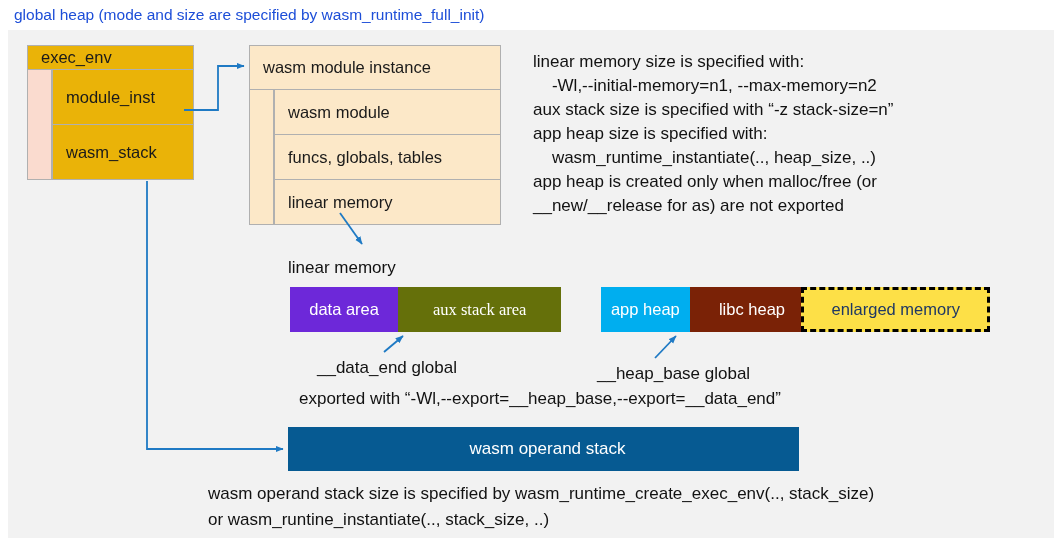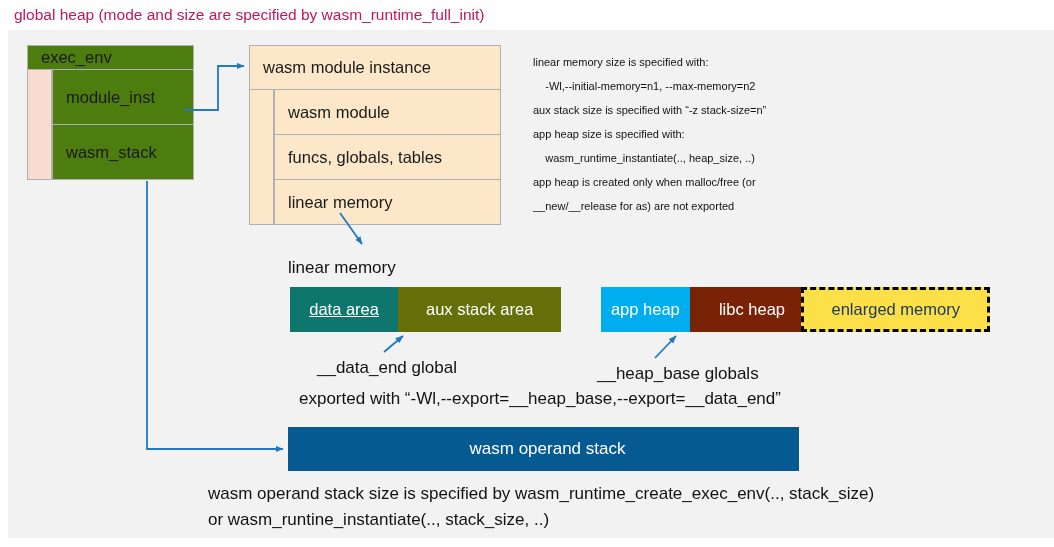--- a/index.html
+++ b/index.html
@@ -6,35 +6,35 @@
   body{
     width:1054px;height:547px;position:relative;overflow:hidden;
     font-family:"Liberation Sans",sans-serif;
     color:#1a1a1a;
   }
   .canvas{position:absolute;inset:0;}
 
   
   #diagram-title{
     position:absolute;left:14px;top:5px;
-    font-size:15.5px;line-height:20px;color:#be185d;
+    font-size:15.5px;line-height:20px;color:#1d4ed8;
     white-space:nowrap;
   }
 
   
   #global-heap-panel{
     position:absolute;left:8px;top:30px;width:1046px;height:508px;
     background:#f2f2f2;
   }
 
   
   .box{position:absolute;box-sizing:border-box;}
   .struct{
     border:1px solid #b0b0b0;
-    background:#4d7c0f;
+    background:#eab308;
     font-size:16.5px;
     display:flex;align-items:center;
   }
   .struct.cream{background:#fce8c8;}
   .struct .lbl{padding-left:13px;white-space:nowrap;}
 
   
   #exec-env-box{left:27px;top:45px;width:167px;height:25px;}
   #exec-env-left-rail{left:27px;top:70px;width:25px;height:110px;
      border:1px solid #b0b0b0;border-top:none;background:#fadbcf;}
@@ -45,21 +45,21 @@
   #wasm-module-instance-box{left:249px;top:45px;width:252px;height:45px;}
   #instance-left-rail{left:249px;top:90px;width:25px;height:135px;
      border:1px solid #b0b0b0;border-top:none;background:#fce8c8;}
   #wasm-module-box{left:274px;top:90px;width:227px;height:45px;border-top:none;}
   #funcs-globals-tables-box{left:274px;top:135px;width:227px;height:45px;border-top:none;}
   #linear-memory-row-box{left:274px;top:180px;width:227px;height:45px;border-top:none;}
 
   
   #memory-notes{
     position:absolute;left:533px;top:50px;width:510px;
-    font-size:11px;line-height:24px;color:#121212;
+    font-size:17px;line-height:24px;color:#121212;
     white-space:pre;
   }
 
   
   #linear-memory-caption{
     position:absolute;left:288px;top:258px;
     font-size:17px;color:#121212;white-space:nowrap;
   }
   #linear-memory-bar{
     position:absolute;left:290px;top:287px;height:45px;width:700px;
@@ -141,39 +141,39 @@
   <div id="memory-notes">linear memory size is specified with:
     -Wl,--initial-memory=n1, --max-memory=n2
 aux stack size is specified with “-z stack-size=n”
 app heap size is specified with:
     wasm_runtime_instantiate(.., heap_size, ..)
 app heap is created only when malloc/free (or
 __new/__release for as) are not exported</div>
 
   <div id="linear-memory-caption">linear memory</div>
   <div id="linear-memory-bar">
-      <div class="seg" style="width: 115px; background: #0f766e; color: rgb(255, 255, 255); text-decoration: underline;">
+      <div class="seg" style="width: 115px; background: #6d28d9; color: rgb(255, 255, 255);">
         <span>data area</span>
       </div>
-      <div class="seg" style="width: 173px; background: rgb(101, 112, 10); color: rgb(255, 255, 255);">
+      <div class="seg" style="width: 173px; background: rgb(101, 112, 10); color: rgb(255, 255, 255); font-family: Liberation Serif, serif;">
         <span>aux stack area</span>
       </div>
       <div class="seg" style="width: 94px; background: rgb(0, 174, 239); color: rgb(255, 255, 255); margin-left: 40px;">
         <span>app heap</span>
       </div>
       <div class="seg" style="width: 118px; background: rgb(122, 34, 6); color: rgb(255, 255, 255); padding-left: 13px;">
         <span>libc heap</span>
       </div>
       <div class="seg dashed" style="width: 200px; color: rgb(31, 56, 100);">
         <span>enlarged memory</span>
       </div>
     </div>
 
   <div id="data-end-label">__data_end global</div>
-  <div id="heap-base-label">__heap_base globals</div>
+  <div id="heap-base-label">__heap_base global</div>
   <div id="exported-with-label">exported with “-Wl,--export=__heap_base,--export=__data_end”</div>
 
   <div id="wasm-operand-stack-box" style="background: rgb(6, 90, 146); padding-left: 8px;">
     <span>wasm operand stack</span>
   </div>
   <div id="operand-stack-notes">wasm operand stack size is specified by wasm_runtime_create_exec_env(.., stack_size)
 or wasm_runtine_instantiate(.., stack_size, ..)</div>
 
   <svg id="connectors" viewBox="0 0 1054 547">
     <defs>

